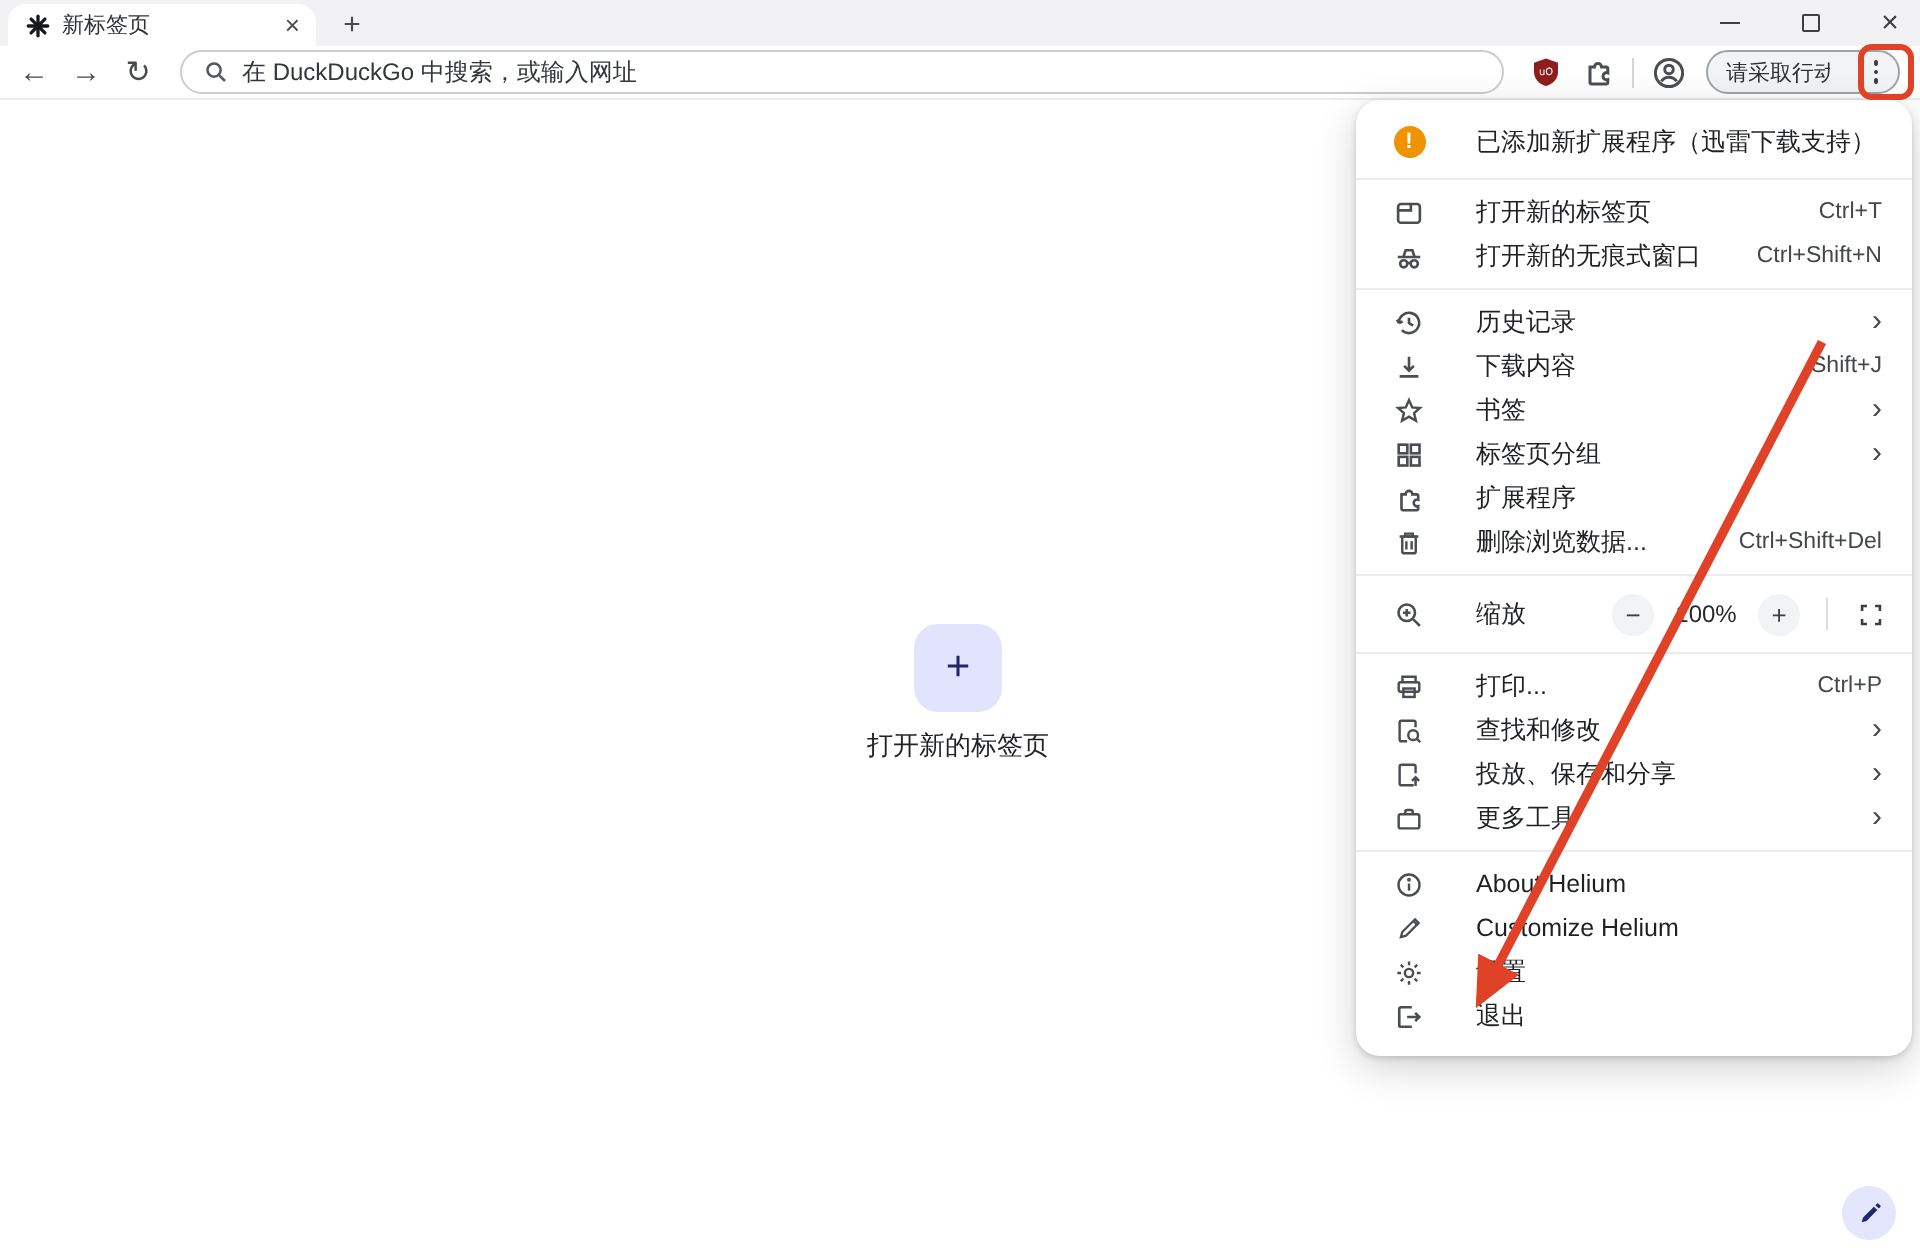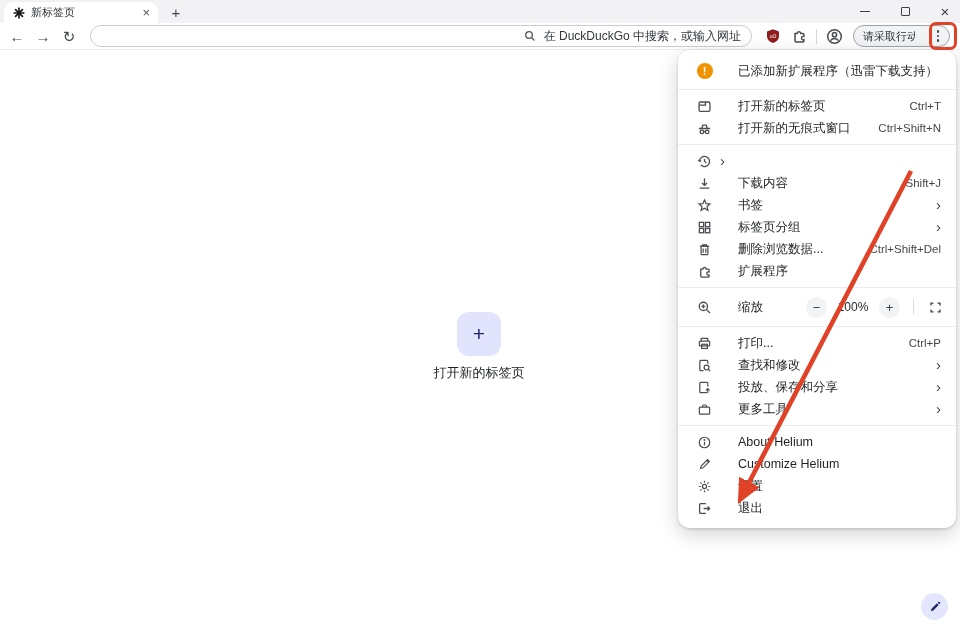--- a/index.html
+++ b/index.html
@@ -19,21 +19,21 @@
   .wc { width:14px; height:14px; display:flex; align-items:center; justify-content:center; color:#3c4043; }
   .wc-min i { display:block; width:10px; height:1.4px; background:#3c4043; }
   .wc-max i { display:block; width:9px; height:9px; border:1.3px solid #3c4043; border-radius:1px; }
   .wc-close { font-size:15px; line-height:1; }
 
   
   .toolbar { height:27px; background:#fff; display:flex; align-items:center; padding:0 10px 0 8px; gap:8px;
              border-bottom:1px solid #ededef; }
   .nav-ic { font-size:15px; color:#474b50; width:18px; text-align:center; line-height:1; }
   .addressbar { flex:1; height:22px; border:1px solid #c9ccd1; border-radius:11px; background:#fff;
-                display:flex; align-items:center; gap:7px; padding:0 10px; margin:0 4px;justify-content:flex-end; }
+                display:flex; align-items:center; gap:7px; padding:0 10px; margin:0 4px; }
   .addr-text { font-size:12px; color:#33373c; }
   .tb-ic { width:18px; height:18px; display:flex; align-items:center; justify-content:center; }
   .tb-sep { width:1px; height:15px; background:#d4d6da; }
   .action-pill { height:22px; border:1px solid #9fa3a9; background:#f2f3f5; border-radius:11px;
                  display:flex; align-items:center; padding:0 0 0 9px; margin-left:2px;gap:12px; }
   .action-label { font-size:11px; color:#2f3136; white-space:nowrap; max-width:52px; overflow:hidden; }
   .kebab { width:22px; height:22px; display:flex; flex-direction:column; align-items:center;
            justify-content:center; gap:2px; }
   .kebab i { width:2.4px; height:2.4px; background:#3c4043; border-radius:50%; display:block; }
 
@@ -196,20 +196,21 @@
   </div>
 
   <div class="msec">
     <div class="mrow">
       <span class="mi">
         <svg class="ic" width="15" height="15" viewBox="0 0 16 16" fill="none" stroke="#4a4d52" stroke-width="1.4">
           <path d="M2.6 8 a5.4 5.4 0 1 1 1.6 3.8 M2.6 8 l-1-1.8 M2.6 8 l2-.8"></path>
             <path d="M8 5.2 V8 l2.2 1.4"></path>
         </svg>
         </span>
+      <span class="ml">历史记录</span>
       <span class="chev">›</span>
     </div>
     <div class="mrow">
       <span class="mi">
         <svg class="ic" width="15" height="15" viewBox="0 0 16 16" fill="none" stroke="#4a4d52" stroke-width="1.4">
           <path d="M8 2.5 V9.8 M5.4 7.4 L8 10 l2.6-2.6 M3 13 h10"></path>
         </svg>
         </span>
       <span class="ml">下载内容</span>
       <span class="ms">Shift+J</span>
@@ -230,36 +231,36 @@
             <rect x="9" y="2.5" width="4.6" height="4.6"></rect>
           <rect x="2.5" y="9" width="4.6" height="4.6"></rect>
             <rect x="9" y="9" width="4.6" height="4.6"></rect>
         </svg>
         </span>
       <span class="ml">标签页分组</span>
       <span class="chev">›</span>
     </div>
     <div class="mrow">
       <span class="mi">
+        <svg class="ic" width="15" height="15" viewBox="0 0 16 16" fill="none" stroke="#4a4d52" stroke-width="1.4">
+          <path d="M4 5.5 h2.2 a1.8 1.8 0 1 1 3.6 0 H12 a.9.9 0 0 1 .9.9 v2 a1.8 1.8 0 1 0 0 3.4 v1.3 a.9.9 0 0 1 -.9.9 H4.9 A.9.9 0 0 1 4 13.1 Z"></path>
+        </svg>
+        </span>
+      <span class="ml">扩展程序</span>
+    </div>
+    <div class="mrow">
+      <span class="mi">
         <svg class="ic" width="15" height="15" viewBox="0 0 16 16" fill="none" stroke="#4a4d52" stroke-width="1.3">
           <path d="M3 4.5 h10 M6 4.5 V3 h4 v1.5"></path>
             <rect x="4.4" y="4.5" width="7.2" height="9" rx="1"></rect>
           <path d="M6.6 7 v4.5 M9.4 7 v4.5"></path>
         </svg>
         </span>
       <span class="ml">删除浏览数据...</span>
       <span class="ms">Ctrl+Shift+Del</span>
-    </div>
-    <div class="mrow">
-      <span class="mi">
-        <svg class="ic" width="15" height="15" viewBox="0 0 16 16" fill="none" stroke="#4a4d52" stroke-width="1.4">
-          <path d="M4 5.5 h2.2 a1.8 1.8 0 1 1 3.6 0 H12 a.9.9 0 0 1 .9.9 v2 a1.8 1.8 0 1 0 0 3.4 v1.3 a.9.9 0 0 1 -.9.9 H4.9 A.9.9 0 0 1 4 13.1 Z"></path>
-        </svg>
-        </span>
-      <span class="ml">扩展程序</span>
     </div>
   </div>
 
   <div class="msec">
     <div class="mrow zoomrow">
       <span class="mi">
         <svg class="ic" width="15" height="15" viewBox="0 0 16 16" fill="none" stroke="#4a4d52" stroke-width="1.4">
           <circle cx="6.8" cy="6.8" r="4.4"></circle>
             <line x1="10.3" y1="10.3" x2="13.8" y2="13.8"></line>
           <path d="M4.8 6.8 h4 M6.8 4.8 v4"></path>

